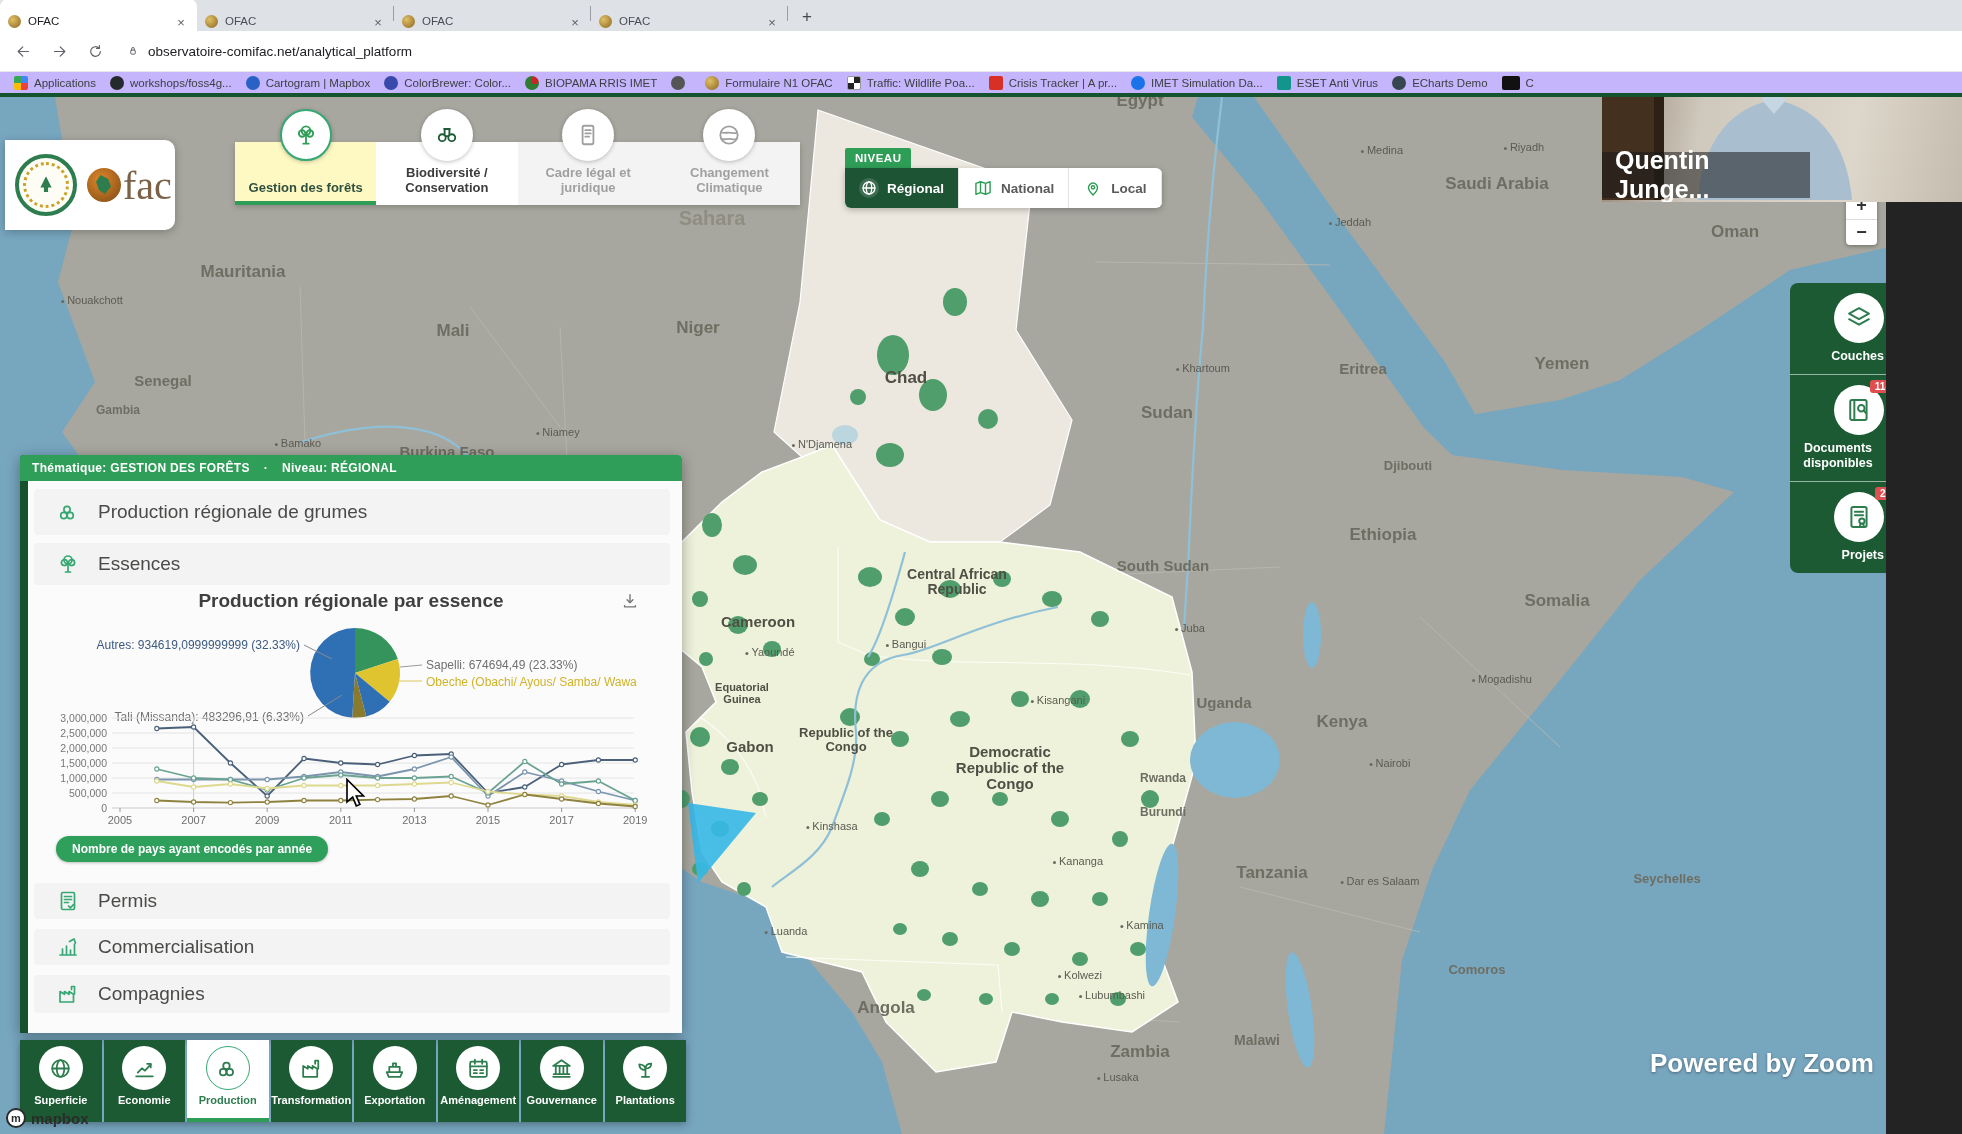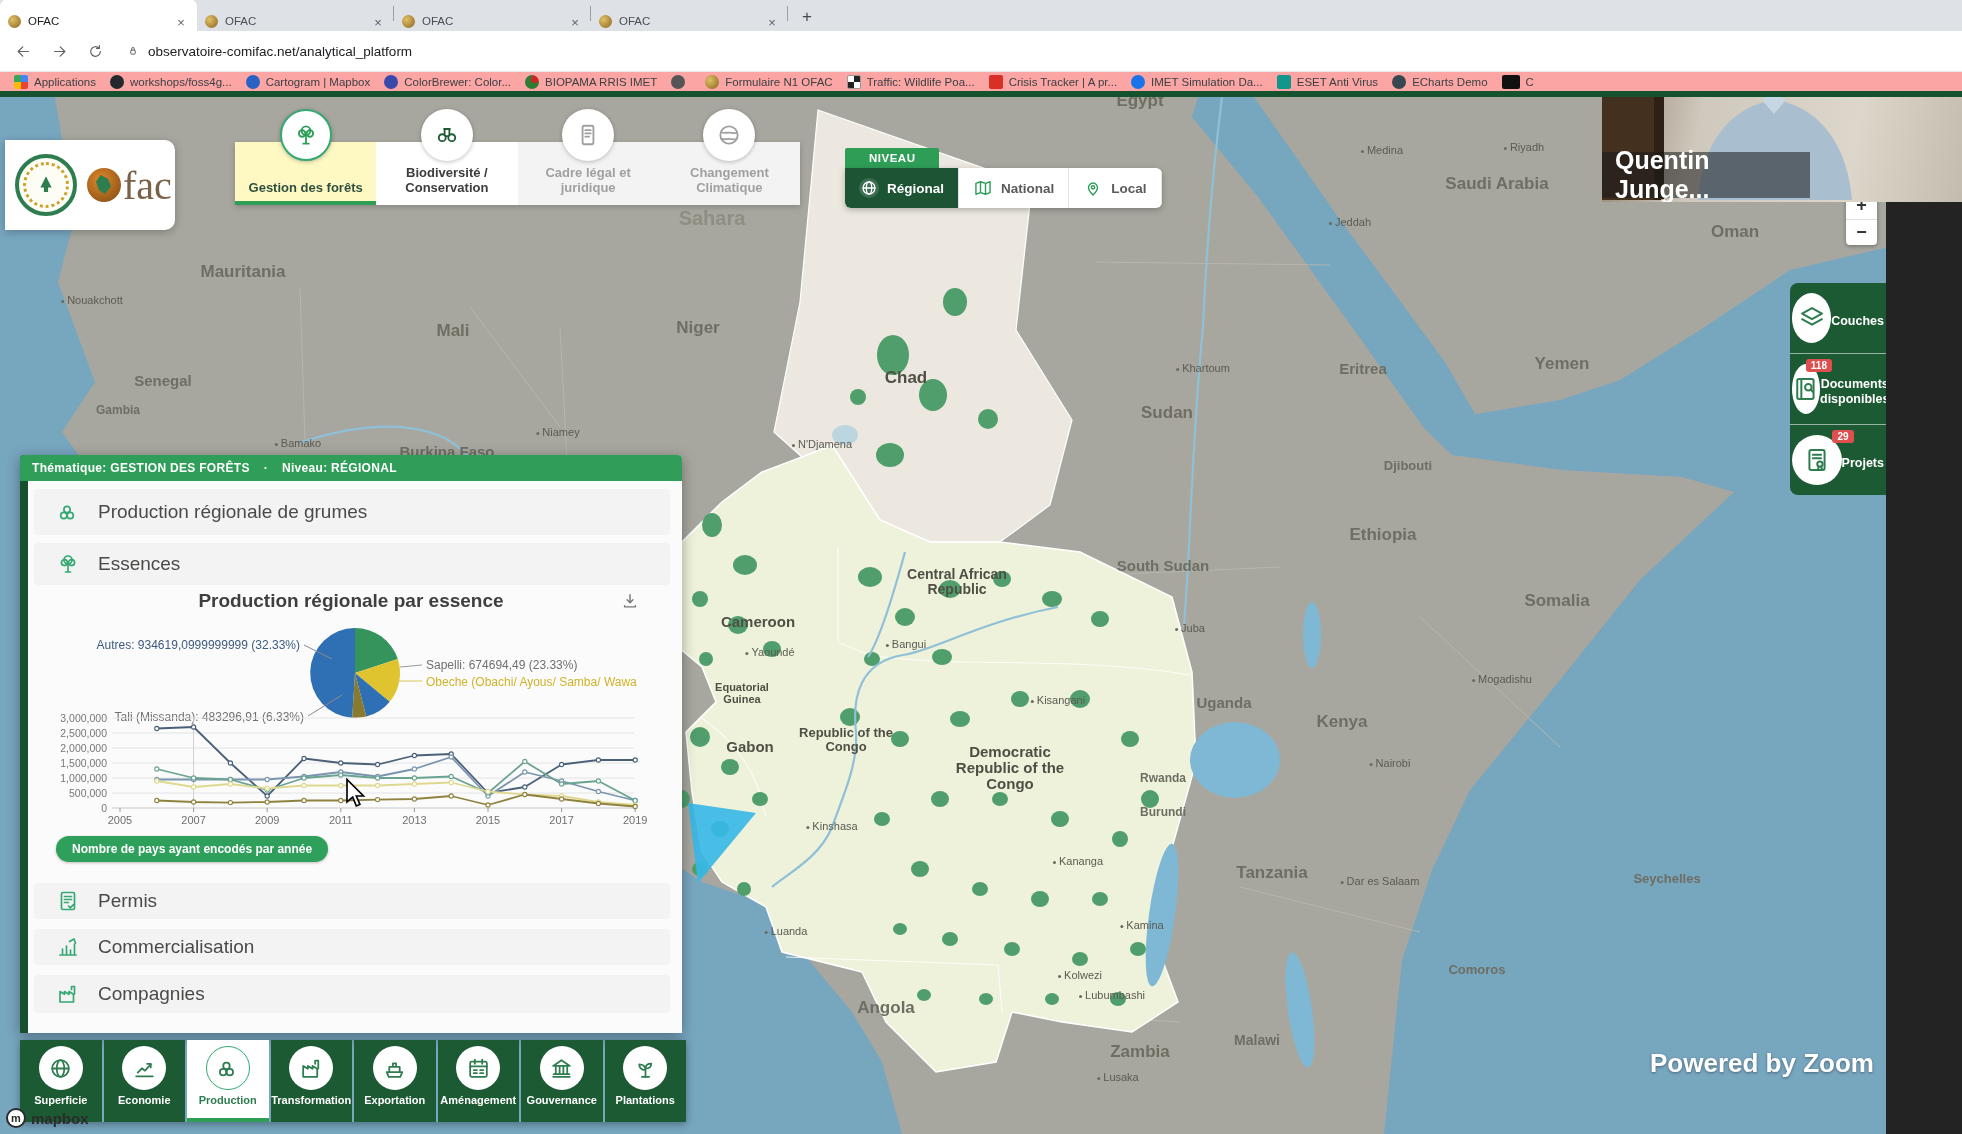--- a/index.html
+++ b/index.html
@@ -13,21 +13,21 @@
   .tab .sep{position:absolute;right:0;top:7px;width:1px;height:15px;background:#9aa0a6}
   .fav-ofac{width:13px;height:13px;border-radius:50%;background:radial-gradient(circle at 35% 35%,#e0c065,#8a6420);margin-right:7px;flex:0 0 auto}
   .tab-title{flex:1;overflow:hidden;white-space:nowrap}
   .tab-close{width:16px;height:16px;color:#5f6368;font-size:13px;line-height:15px;text-align:center;border-radius:50%}
   .newtab{width:26px;height:26px;margin:0 0 1px 6px;color:#45494d;font-size:17px;line-height:25px;text-align:center;border-radius:50%}
   #urlrow{left:0;top:31px;width:1962px;height:41px;background:#fff;z-index:40;display:flex;align-items:center;border-bottom:1px solid #e8eaed}
   .navbtn{width:26px;height:26px;margin-left:10px;color:#5f6368;display:flex;align-items:center;justify-content:center}
   .navbtn svg{width:17px;height:17px}
   #urlfield{display:flex;align-items:center;margin-left:18px;height:28px;flex:0 0 auto;color:#202124;font-size:13.5px}
   #urlfield .icn{width:14px;height:14px;color:#5f6368;margin-right:8px}
-  #bookmarksrow{left:0;top:72px;width:1962px;height:25px;background:#fca5a5;z-index:40;display:flex;align-items:center;border-bottom:6px solid #14532d;overflow:hidden}
+  #bookmarksrow{left:0;top:72px;width:1962px;height:25px;background:#c4b5fd;z-index:40;display:flex;align-items:center;border-bottom:4px solid #14532d;overflow:hidden}
   .bm{display:flex;align-items:center;margin-left:14px;font-size:11.5px;color:#3c4043;white-space:nowrap}
   .bm .fv{width:14px;height:14px;margin-right:6px;flex:0 0 auto;border-radius:3px}
   
   #mapwrap{left:0;top:97px;width:1962px;height:1037px;z-index:1}
   .maplabel{position:absolute;transform:translate(-50%,-50%);color:#6e6e63;font-weight:bold;text-align:center;line-height:1.05;pointer-events:none;white-space:nowrap}
   .maplabel.wrap{white-space:normal}
   .citylabel{position:absolute;transform:translate(-50%,-50%);color:#5b5b52;font-size:11px;pointer-events:none;white-space:nowrap}
   .citylabel i{display:inline-block;width:3px;height:3px;border-radius:50%;background:#6a6a60;margin-right:3px;vertical-align:middle;font-style:normal}
   
   #logocard{left:5px;top:140px;width:170px;height:90px;background:#fff;border-radius:0 10px 10px 0;box-shadow:0 2px 8px rgba(0,0,0,.25);z-index:10;display:flex;align-items:center;padding:0 10px}
@@ -37,21 +37,21 @@
   #brandword{margin-left:10px;font-family:"Liberation Serif",serif;font-size:40px;color:#7a6148;display:flex;align-items:center}
   #brandword .bo{width:34px;height:34px;border-radius:50%;background:radial-gradient(circle at 40% 35%,#e0862a,#7a4a14);margin-right:2px;position:relative}
   #brandword .bo:after{content:"";position:absolute;left:9px;top:7px;width:15px;height:19px;background:#2e7d4f;clip-path:polygon(30% 0,80% 20%,100% 60%,60% 100%,20% 80%,0 35%)}
   
   #topnav{left:235px;top:142px;width:565px;height:63px;z-index:10;display:flex;box-shadow:0 2px 6px rgba(0,0,0,.2)}
   .ntab{flex:1;position:relative;display:flex;align-items:flex-end;justify-content:center;padding-bottom:9px;font-size:13px;font-weight:bold;text-align:center;line-height:1.15}
   .ntab .circ{position:absolute;top:-33px;left:50%;transform:translateX(-50%);width:52px;height:52px;border-radius:50%;background:#fff;box-shadow:0 1px 4px rgba(0,0,0,.25);display:flex;align-items:center;justify-content:center}
   .ntab .circ svg{width:26px;height:26px}
   .ntab .under{position:absolute;left:0;bottom:0;width:100%;height:4px;background:#2e9e57;display:none}
   
-  #niveaubadge{left:845px;top:148px;height:20px;padding:0 24px;background:#2e9e57;color:#fff;font-size:11.5px;font-weight:bold;letter-spacing:.5px;display:flex;align-items:center;z-index:10;border-radius:2px 2px 0 0}
+  #niveaubadge{left:845px;top:148px;height:20px;padding:0 10px;background:#2e9e57;color:#fff;font-size:11.5px;font-weight:bold;letter-spacing:.5px;display:flex;align-items:center;z-index:10;border-radius:2px 2px 0 0}
   #niveauctl{left:845px;top:168px;height:40px;display:flex;background:#fff;border-radius:0 6px 6px 6px;box-shadow:0 2px 6px rgba(0,0,0,.25);z-index:10;overflow:hidden}
   .nivopt{display:flex;align-items:center;padding:0 14px;font-size:13.5px;font-weight:bold;color:#5a5a5a;border-right:1px solid #e4e4e4}
   .nivopt svg{width:20px;height:20px;margin-right:8px;color:#2e9e57}
   .nivopt.active{background:#1d5434;color:#fff}
   .nivopt.active svg{color:#fff;background:rgba(255,255,255,.15);border-radius:50%;padding:1px}
   
   #panel{left:20px;top:455px;width:662px;height:578px;background:#fbfbfb;z-index:10;box-shadow:0 3px 14px rgba(0,0,0,.35);border-left:8px solid #17502e;border-radius:4px 4px 0 0}
   #panelhead{position:absolute;left:-8px;top:0;width:662px;height:26px;background:#2f9e58;border-radius:4px 4px 0 0;display:flex;align-items:center;color:#fff;font-size:12px;font-weight:bold;padding-left:12px;letter-spacing:.3px}
   #panelhead .dot{margin:0 14px}
   .prow{position:absolute;left:6px;width:636px;background:#f3f3f3;border-radius:4px;display:flex;align-items:center;color:#4a4a48;font-size:19px}
@@ -63,21 +63,21 @@
   .ttile{flex:1;background:#1c5a33;display:flex;flex-direction:column;align-items:center;justify-content:flex-start;padding-top:6px;position:relative}
   .ttile .tc{width:44px;height:44px;border-radius:50%;background:#fff;display:flex;align-items:center;justify-content:center;color:#2e7d4f}
   .ttile .tc svg{width:25px;height:25px}
   .ttile .tl{margin-top:4px;font-size:11px;font-weight:bold;color:#fff;white-space:nowrap}
   .ttile.active{background:#fff}
   .ttile.active .tl{color:#2e7d4f}
   .ttile.active .tc{border:1.6px solid #35a873}
   .ttile.active:after{content:"";position:absolute;left:0;bottom:0;width:100%;height:4px;background:#2e9e57}
   
   #rail{left:1790px;top:283px;width:96px;z-index:10}
-  .rtile{background:#1c5a33;display:flex;flex-direction:row;align-items:center;padding:10px 2px 10px;position:relative}
+  .rtile{background:#1c5a33;display:flex;flex-direction:column;align-items:flex-end;padding:10px 2px 10px;position:relative}
   .rtile:first-child{border-radius:8px 0 0 0}
   .rtile:last-child{border-radius:0 0 0 8px}
   .rtile + .rtile{border-top:1px solid rgba(255,255,255,.55)}
   .rtile .rc{width:50px;height:50px;border-radius:50%;background:#fff;display:flex;align-items:center;justify-content:center;color:#2e7d4f;position:relative}
   .rtile .rc svg{width:28px;height:28px}
   .rtile .rl{margin-top:6px;font-size:12.5px;font-weight:bold;color:#fff;text-align:center;line-height:1.2}
   .badge{position:absolute;top:-5px;right:-12px;background:#e04f4f;color:#fff;font-size:10px;font-weight:bold;padding:1px 5px;border-radius:3px}
   
   #zoomctl{left:1846px;top:193px;width:31px;height:52px;background:#fff;border-radius:4px;box-shadow:0 1px 4px rgba(0,0,0,.35);z-index:10;display:flex;flex-direction:column}
   #zoomctl div{flex:1;display:flex;align-items:center;justify-content:center;font-size:18px;font-weight:bold;color:#333}

